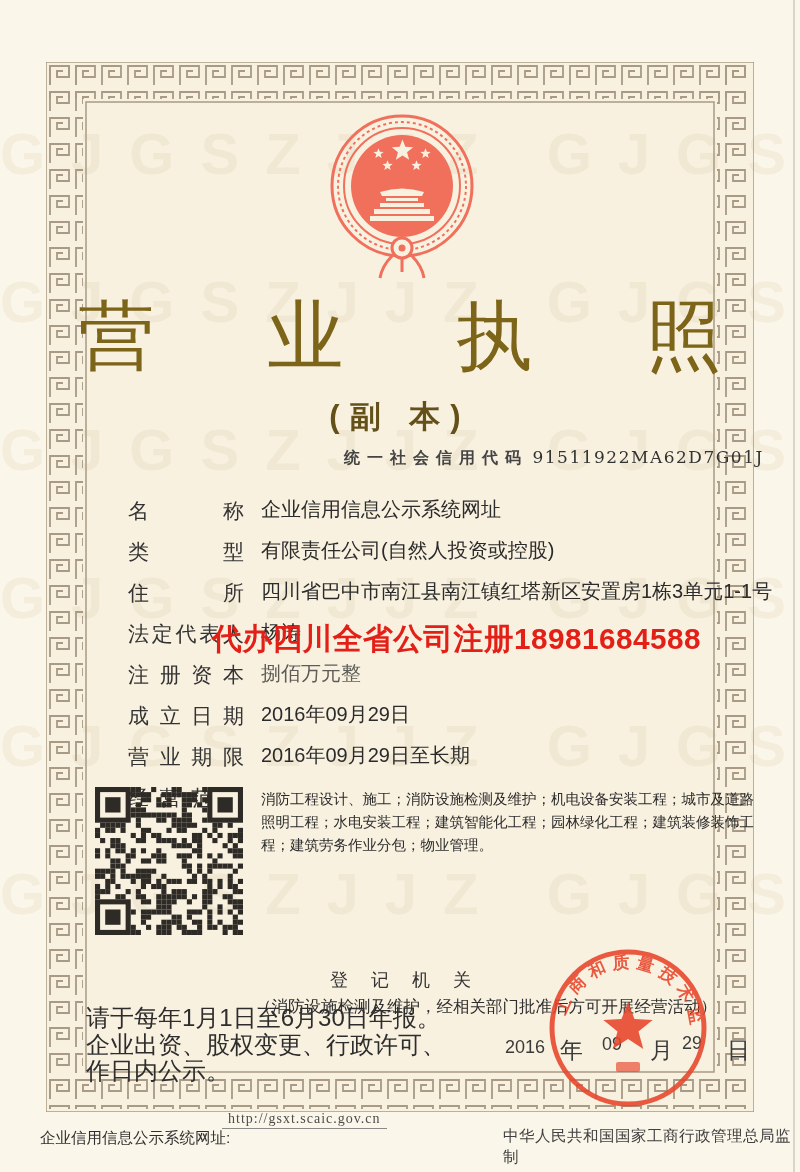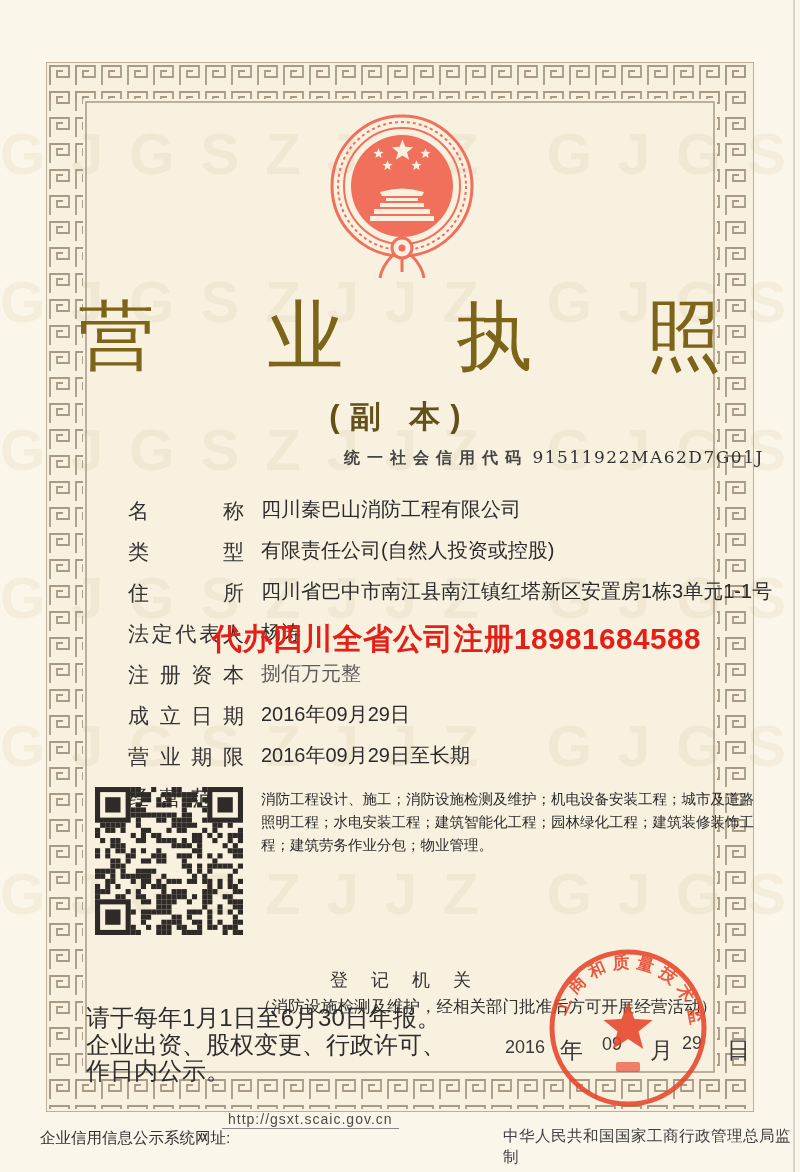--- a/index.html
+++ b/index.html
@@ -26,21 +26,21 @@
   .red-overlay{position:absolute;left:212px;top:619px;font-size:30px;font-weight:bold;color:#e32017;white-space:nowrap;letter-spacing:0.5px;z-index:30;transform:scaleX(0.99);transform-origin:left;}
   .qr{position:absolute;left:95px;top:787px;}
   .reg-heading{position:absolute;left:330px;top:968px;font-size:18px;letter-spacing:9px;color:#333;font-weight:500;}
   .reg-note{position:absolute;left:255px;top:996px;font-size:16.5px;color:#2e2e2e;white-space:nowrap;}
   .notices{position:absolute;left:86px;top:1005px;font-size:24px;line-height:26.5px;color:#2d2d2d;}
   .date-row{position:absolute;left:505px;top:1037px;height:30px;color:#3a3a3a;}
   .date-row span{position:absolute;top:0;}
   .d-num{font-family:Liberation Sans, sans-serif;font-size:18px;text-align:center;}
   .d-cjk{font-size:23px;top:-2px !important;}
   .seal{position:absolute;left:538px;top:936px;opacity:0.88;z-index:40;}
-  .footer-url{position:absolute;left:222px;top:1111px;font-size:14px;font-family:Liberation Sans, sans-serif;color:#4c4c4c;border-bottom:1px solid #8a8a8a;padding:0 6px 1px 6px;letter-spacing:1px;}
+  .footer-url{position:absolute;left:222px;top:1111px;font-size:14px;font-family:Liberation Serif, serif;color:#4c4c4c;border-bottom:1px solid #8a8a8a;padding:0 6px 1px 6px;letter-spacing:1px;}
   .footer-left{position:absolute;left:40px;top:1128px;font-size:15.5px;color:#2f2f2f;}
   .footer-right{position:absolute;left:503px;top:1126px;font-size:15.5px;color:#404040;letter-spacing:0.5px;}
 </style>
 </head>
 <body>
 
 <div class="paper">
   <div class="inner-bg"></div>
   <div class="scan-edge"></div>
 
@@ -107,21 +107,21 @@
     <span class="credit-label">统一社会信用代码</span>
     <span class="credit-value">91511922MA62D7G01J</span>
   </div>
 
   <div class="fields">
     <div class="field-row">
       <div class="label-justify">
           <span>名</span>
           <span>称</span>
         </div>
-      <div class="field-value">四川秦巴山消防工程有限公司</div>
+      <div class="field-value">企业信用信息公示系统网址</div>
     </div>
     <div class="field-row">
       <div class="label-justify">
           <span>类</span>
           <span>型</span>
         </div>
       <div class="field-value">有限责任公司(自然人投资或控股)</div>
     </div>
     <div class="field-row">
       <div class="label-justify">

